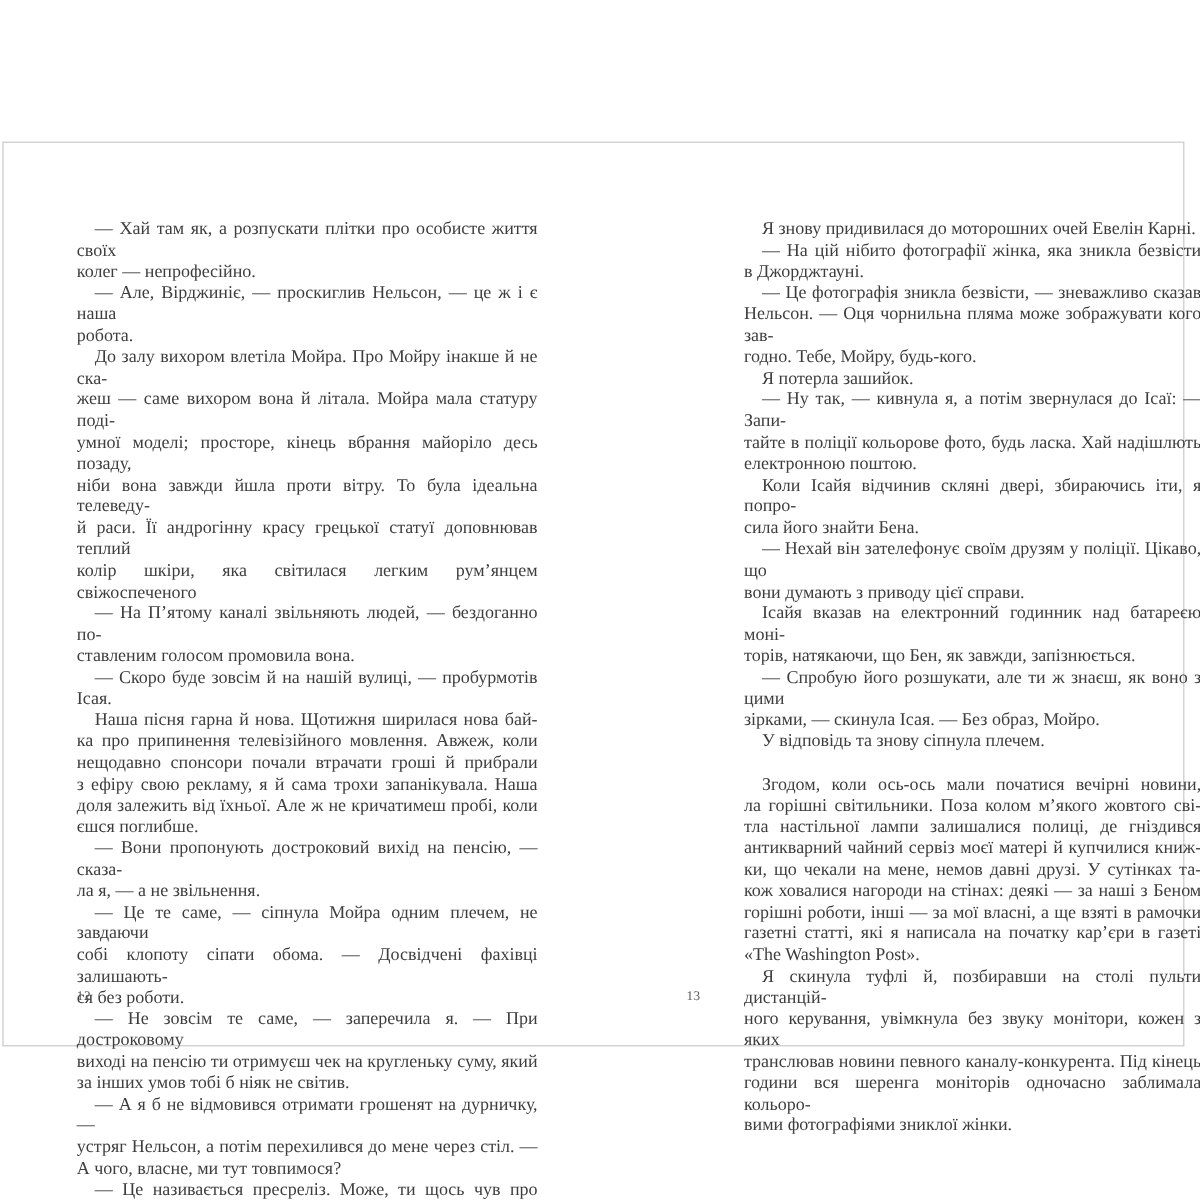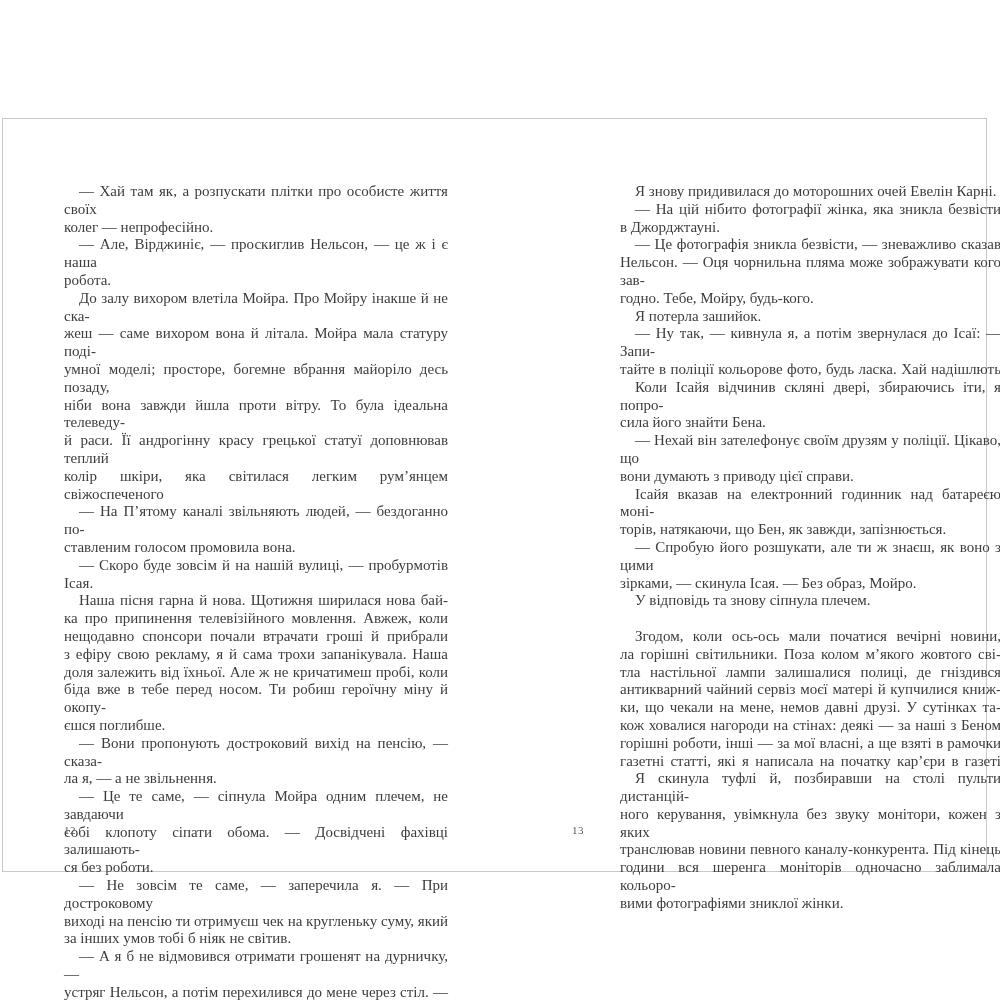--- a/index.html
+++ b/index.html
@@ -48,33 +48,32 @@
 <body>
 
 <div class="spread">
   <div class="text-col col-left">
       <div class="line indent">— Хай там як, а розпускати плітки про особисте життя своїх</div>
       <div class="line last">колег — непрофесійно.</div>
       <div class="line indent">— Але, Вірджиніє, — проскиглив Нельсон, — це ж і є наша</div>
       <div class="line last">робота.</div>
       <div class="line indent">До залу вихором влетіла Мойра. Про Мойру інакше й не ска-</div>
       <div class="line">жеш — саме вихором вона й літала. Мойра мала статуру поді-</div>
-      <div class="line">умної моделі; просторе, богемне вбрання майоріло десь позаду,</div>
+      <div class="line">умної моделі; просторе, кінець вбрання майоріло десь позаду,</div>
       <div class="line">ніби вона завжди йшла проти вітру. То була ідеальна телеведу-</div>
       <div class="line">й раси. Її андрогінну красу грецької статуї доповнював теплий</div>
       <div class="line">колір шкіри, яка світилася легким рум’янцем свіжоспеченого</div>
       <div class="line indent">— На П’ятому каналі звільняють людей, — бездоганно по-</div>
       <div class="line last">ставленим голосом промовила вона.</div>
       <div class="line indent last">— Скоро буде зовсім й на нашій вулиці, — пробурмотів Ісая.</div>
       <div class="line indent">Наша пісня гарна й нова. Щотижня ширилася нова бай-</div>
       <div class="line">ка про припинення телевізійного мовлення. Авжеж, коли</div>
       <div class="line">нещодавно спонсори почали втрачати гроші й прибрали</div>
       <div class="line">з ефіру свою рекламу, я й сама трохи запанікувала. Наша</div>
       <div class="line">доля залежить від їхньої. Але ж не кричатимеш пробі, коли</div>
-      <div class="line">біда вже в тебе перед носом. Ти робиш героїчну міну й окопу-</div>
       <div class="line last">єшся поглибше.</div>
       <div class="line indent">— Вони пропонують достроковий вихід на пенсію, — сказа-</div>
       <div class="line last">ла я, — а не звільнення.</div>
       <div class="line indent">— Це те саме, — сіпнула Мойра одним плечем, не завдаючи</div>
       <div class="line">собі клопоту сіпати обома. — Досвідчені фахівці залишають-</div>
       <div class="line last">ся без роботи.</div>
       <div class="line indent">— Не зовсім те саме, — заперечила я. — При достроковому</div>
       <div class="line">виході на пенсію ти отримуєш чек на кругленьку суму, який</div>
       <div class="line last">за інших умов тобі б ніяк не світив.</div>
       <div class="line indent">— А я б не відмовився отримати грошенят на дурничку, —</div>
@@ -86,38 +85,40 @@
   <div class="text-col col-right">
       <div class="line indent last">Я знову придивилася до моторошних очей Евелін Карні.</div>
       <div class="line indent">— На цій нібито фотографії жінка, яка зникла безвісти</div>
       <div class="line last">в Джорджтауні.</div>
       <div class="line indent">— Це фотографія зникла безвісти, — зневажливо сказав</div>
       <div class="line">Нельсон. — Оця чорнильна пляма може зображувати кого зав-</div>
       <div class="line last">годно. Тебе, Мойру, будь-кого.</div>
       <div class="line indent last">Я потерла зашийок.</div>
       <div class="line indent">— Ну так, — кивнула я, а потім звернулася до Ісаї: — Запи-</div>
       <div class="line">тайте в поліції кольорове фото, будь ласка. Хай надішлють</div>
+      <div class="line last">електронною поштою.</div>
       <div class="line indent">Коли Ісайя відчинив скляні двері, збираючись іти, я попро-</div>
       <div class="line last">сила його знайти Бена.</div>
       <div class="line indent">— Нехай він зателефонує своїм друзям у поліції. Цікаво, що</div>
       <div class="line last">вони думають з приводу цієї справи.</div>
       <div class="line indent">Ісайя вказав на електронний годинник над батареєю моні-</div>
       <div class="line last">торів, натякаючи, що Бен, як завжди, запізнюється.</div>
       <div class="line indent">— Спробую його розшукати, але ти ж знаєш, як воно з цими</div>
       <div class="line last">зірками, — скинула Ісая. — Без образ, Мойро.</div>
       <div class="line indent last">У відповідь та знову сіпнула плечем.</div>
       <div class="pgap"></div>
       <div class="line indent">Згодом, коли ось-ось мали початися вечірні новини,</div>
       <div class="line">ла горішні світильники. Поза колом м’якого жовтого сві-</div>
       <div class="line">тла настільної лампи залишалися полиці, де гніздився</div>
       <div class="line">антикварний чайний сервіз моєї матері й купчилися книж-</div>
       <div class="line">ки, що чекали на мене, немов давні друзі. У сутінках та-</div>
       <div class="line">кож ховалися нагороди на стінах: деякі — за наші з Беном</div>
       <div class="line">горішні роботи, інші — за мої власні, а ще взяті в рамочки</div>
       <div class="line">газетні статті, які я написала на початку кар’єри в газеті</div>
+      <div class="line last">«The Washington Post».</div>
       <div class="line indent">Я скинула туфлі й, позбиравши на столі пульти дистанцій-</div>
       <div class="line">ного керування, увімкнула без звуку монітори, кожен з яких</div>
       <div class="line">транслював новини певного каналу-конкурента. Під кінець</div>
       <div class="line">години вся шеренга моніторів одночасно заблимала кольоро-</div>
       <div class="line last">вими фотографіями зниклої жінки.</div>
     </div>
   <div class="page-number num-left">12</div>
   <div class="page-number num-right">13</div>
 </div>
 

